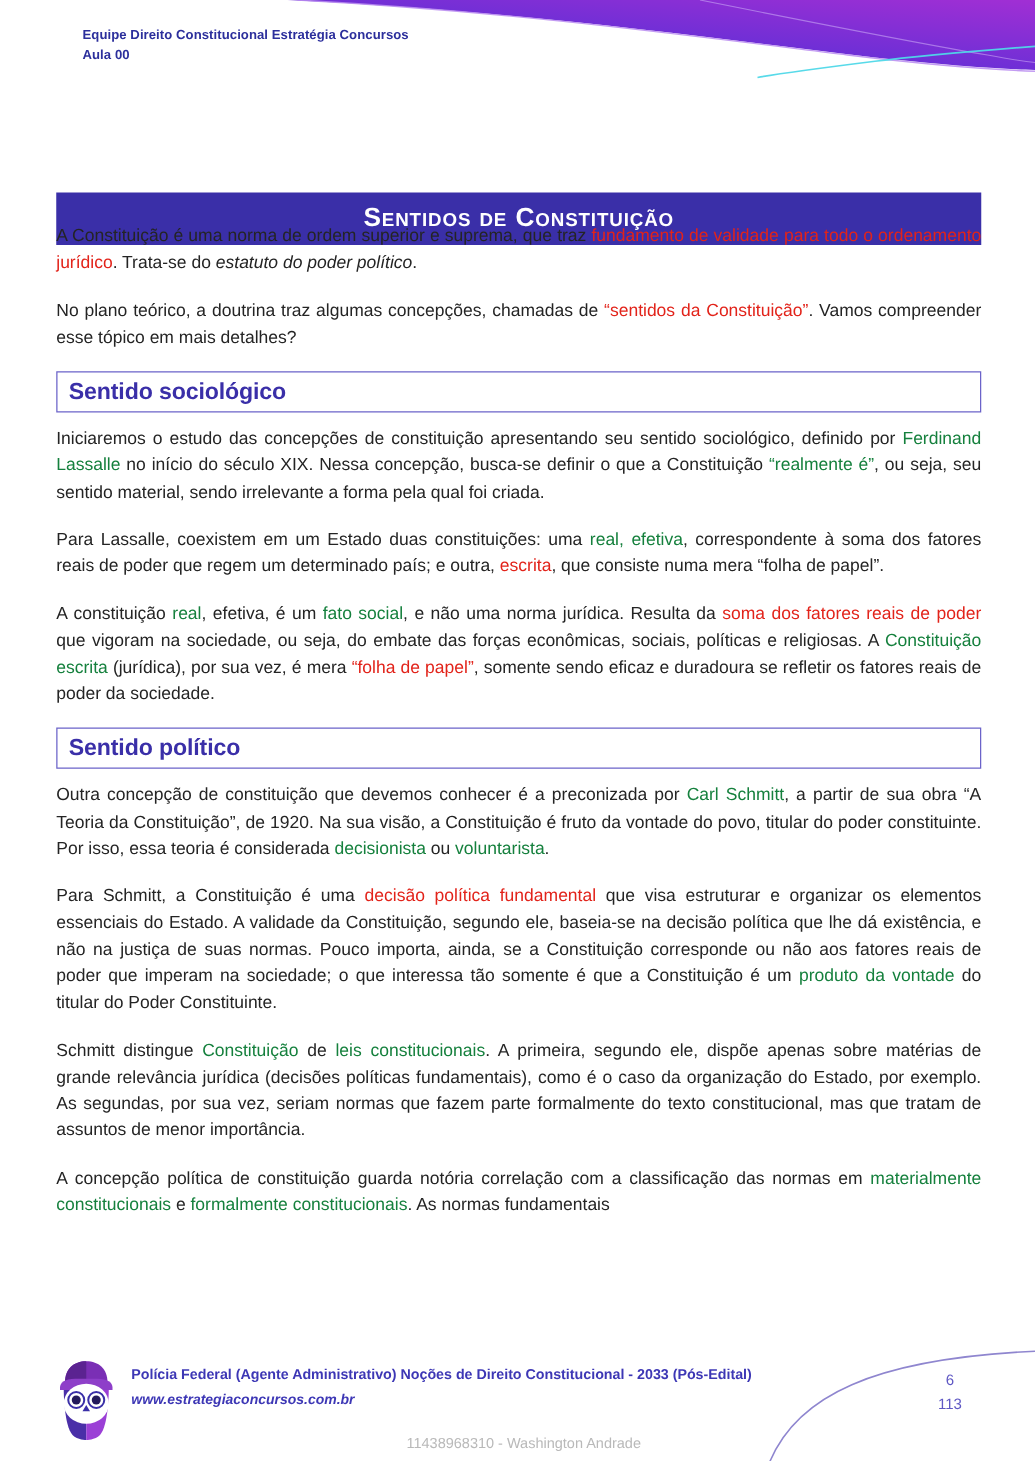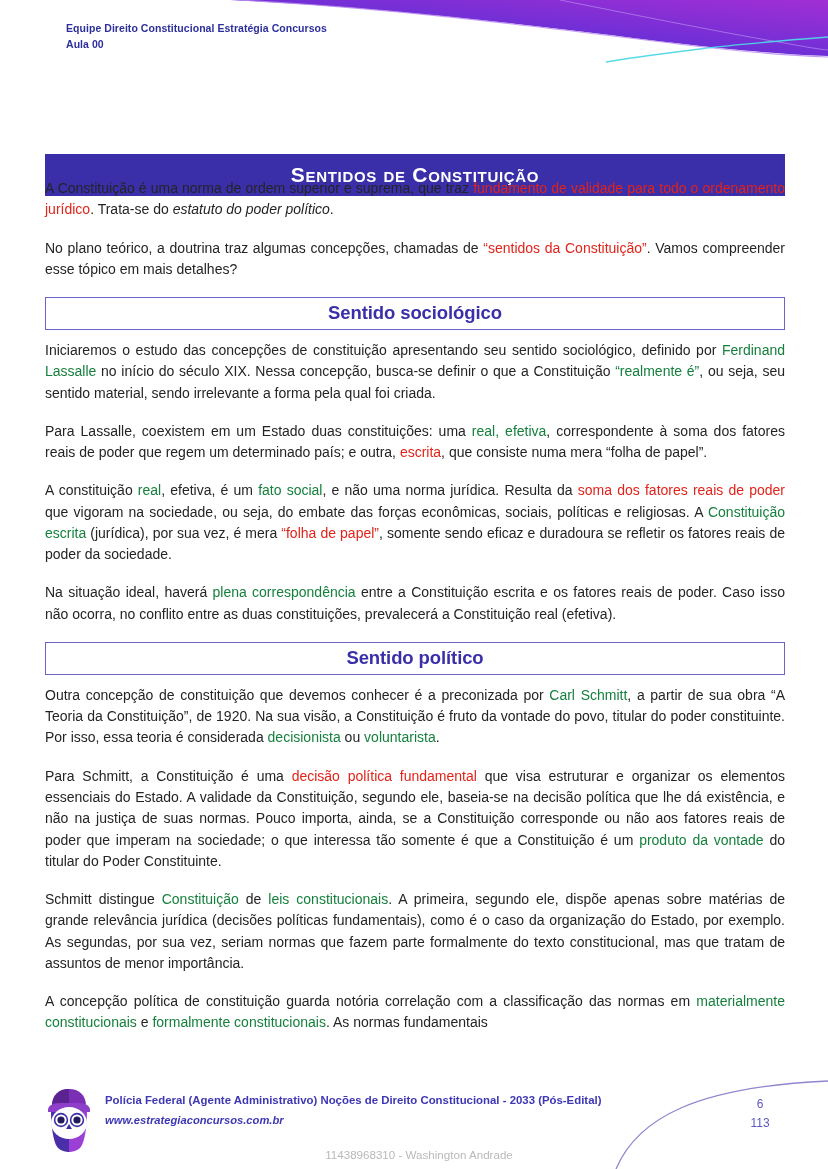--- a/index.html
+++ b/index.html
@@ -83,21 +83,20 @@
     background: #ffffff;
     padding: 5px 9px 6px 9px;
     margin: 4px 0 10px 0;
   }
   .sec-head .h {
     font-size: 18.5px;
     font-weight: bold;
     color: #3a2fa8;
     letter-spacing: -0.1px;
     line-height: 1.08;
-    text-align: center;
   }
 
   
   .footer {
     position: absolute;
     left: 0; bottom: 0;
     width: 828px; height: 92px;
   }
   .footer-arc {
     position: absolute;
@@ -189,21 +188,20 @@
     <div class="sec-head">
       <div class="h">Sentido sociológico</div>
     </div>
 
     <p class="body"><span>Iniciaremos o estudo das concepções de constituição apresentando seu sentido sociológico, definido por </span><span class="blue">Ferdinand Lassalle</span><span> no início do século XIX. Nessa concepção, busca-se definir o que a Constituição </span><span class="blue">“realmente é”</span><span>, ou seja, seu sentido material, sendo irrelevante a forma pela qual foi criada.</span></p>
 
     <p class="body"><span>Para Lassalle, coexistem em um Estado duas constituições: uma </span><span class="blue">real, efetiva</span><span>, correspondente à soma dos fatores reais de poder que regem um determinado país; e outra, </span><span class="red">escrita</span><span>, que consiste numa mera “folha de papel”.</span></p>
 
     <p class="body"><span>A constituição </span><span class="blue">real</span><span>, efetiva, é um </span><span class="blue">fato social</span><span>, e não uma norma jurídica. Resulta da </span><span class="red">soma dos fatores reais de poder</span><span> que vigoram na sociedade, ou seja, do embate das forças econômicas, sociais, políticas e religiosas. A </span><span class="blue">Constituição escrita</span><span> (jurídica), por sua vez, é mera </span><span class="red">“folha de papel”</span><span>, somente sendo eficaz e duradoura se refletir os fatores reais de poder da sociedade.</span></p>
 
-    <p class="body"><span>Na situação ideal, haverá </span><span class="blue">plena correspondência</span><span> entre a Constituição escrita e os fatores reais de poder. Caso isso não ocorra, no conflito entre as duas constituições, prevalecerá a Constituição real (efetiva).</span></p>
 
     <div class="sec-head">
       <div class="h">Sentido político</div>
     </div>
 
     <p class="body"><span>Outra concepção de constituição que devemos conhecer é a preconizada por </span><span class="blue">Carl Schmitt</span><span>, a partir de sua obra “A Teoria da Constituição”, de 1920. Na sua visão, a Constituição é fruto da vontade do povo, titular do poder constituinte. Por isso, essa teoria é considerada </span><span class="blue">decisionista</span><span> ou </span><span class="blue">voluntarista</span><span>.</span></p>
 
     <p class="body"><span>Para Schmitt, a Constituição é uma </span><span class="red">decisão política fundamental</span><span> que visa estruturar e organizar os elementos essenciais do Estado. A validade da Constituição, segundo ele, baseia-se na decisão política que lhe dá existência, e não na justiça de suas normas. Pouco importa, ainda, se a Constituição corresponde ou não aos fatores reais de poder que imperam na sociedade; o que interessa tão somente é que a Constituição é um </span><span class="blue">produto da vontade</span><span> do titular do Poder Constituinte.</span></p>
 
     <p class="body"><span>Schmitt distingue </span><span class="blue">Constituição</span><span> de </span><span class="blue">leis constitucionais</span><span>. A primeira, segundo ele, dispõe apenas sobre matérias de grande relevância jurídica (decisões políticas fundamentais), como é o caso da organização do Estado, por exemplo. As segundas, por sua vez, seriam normas que fazem parte formalmente do texto constitucional, mas que tratam de assuntos de menor importância.</span></p>

